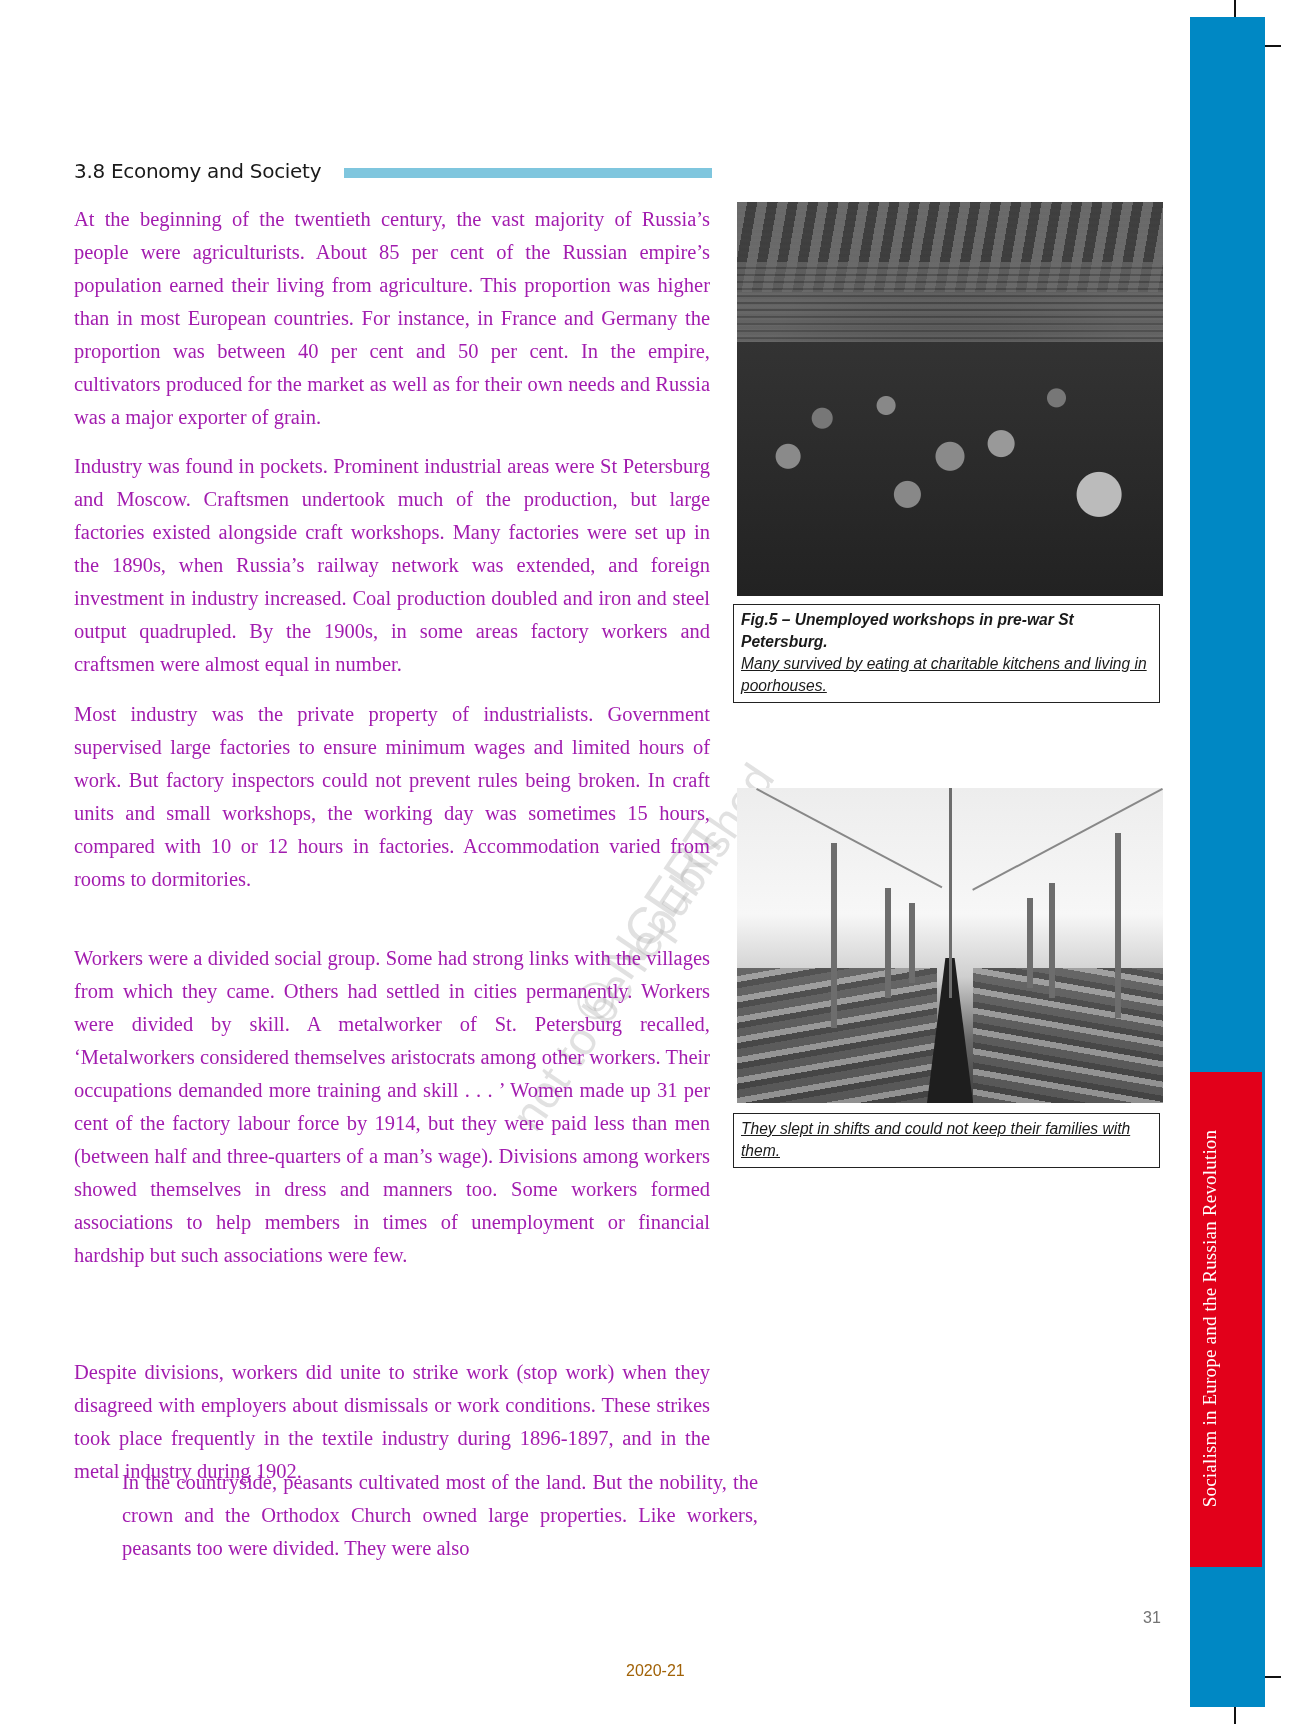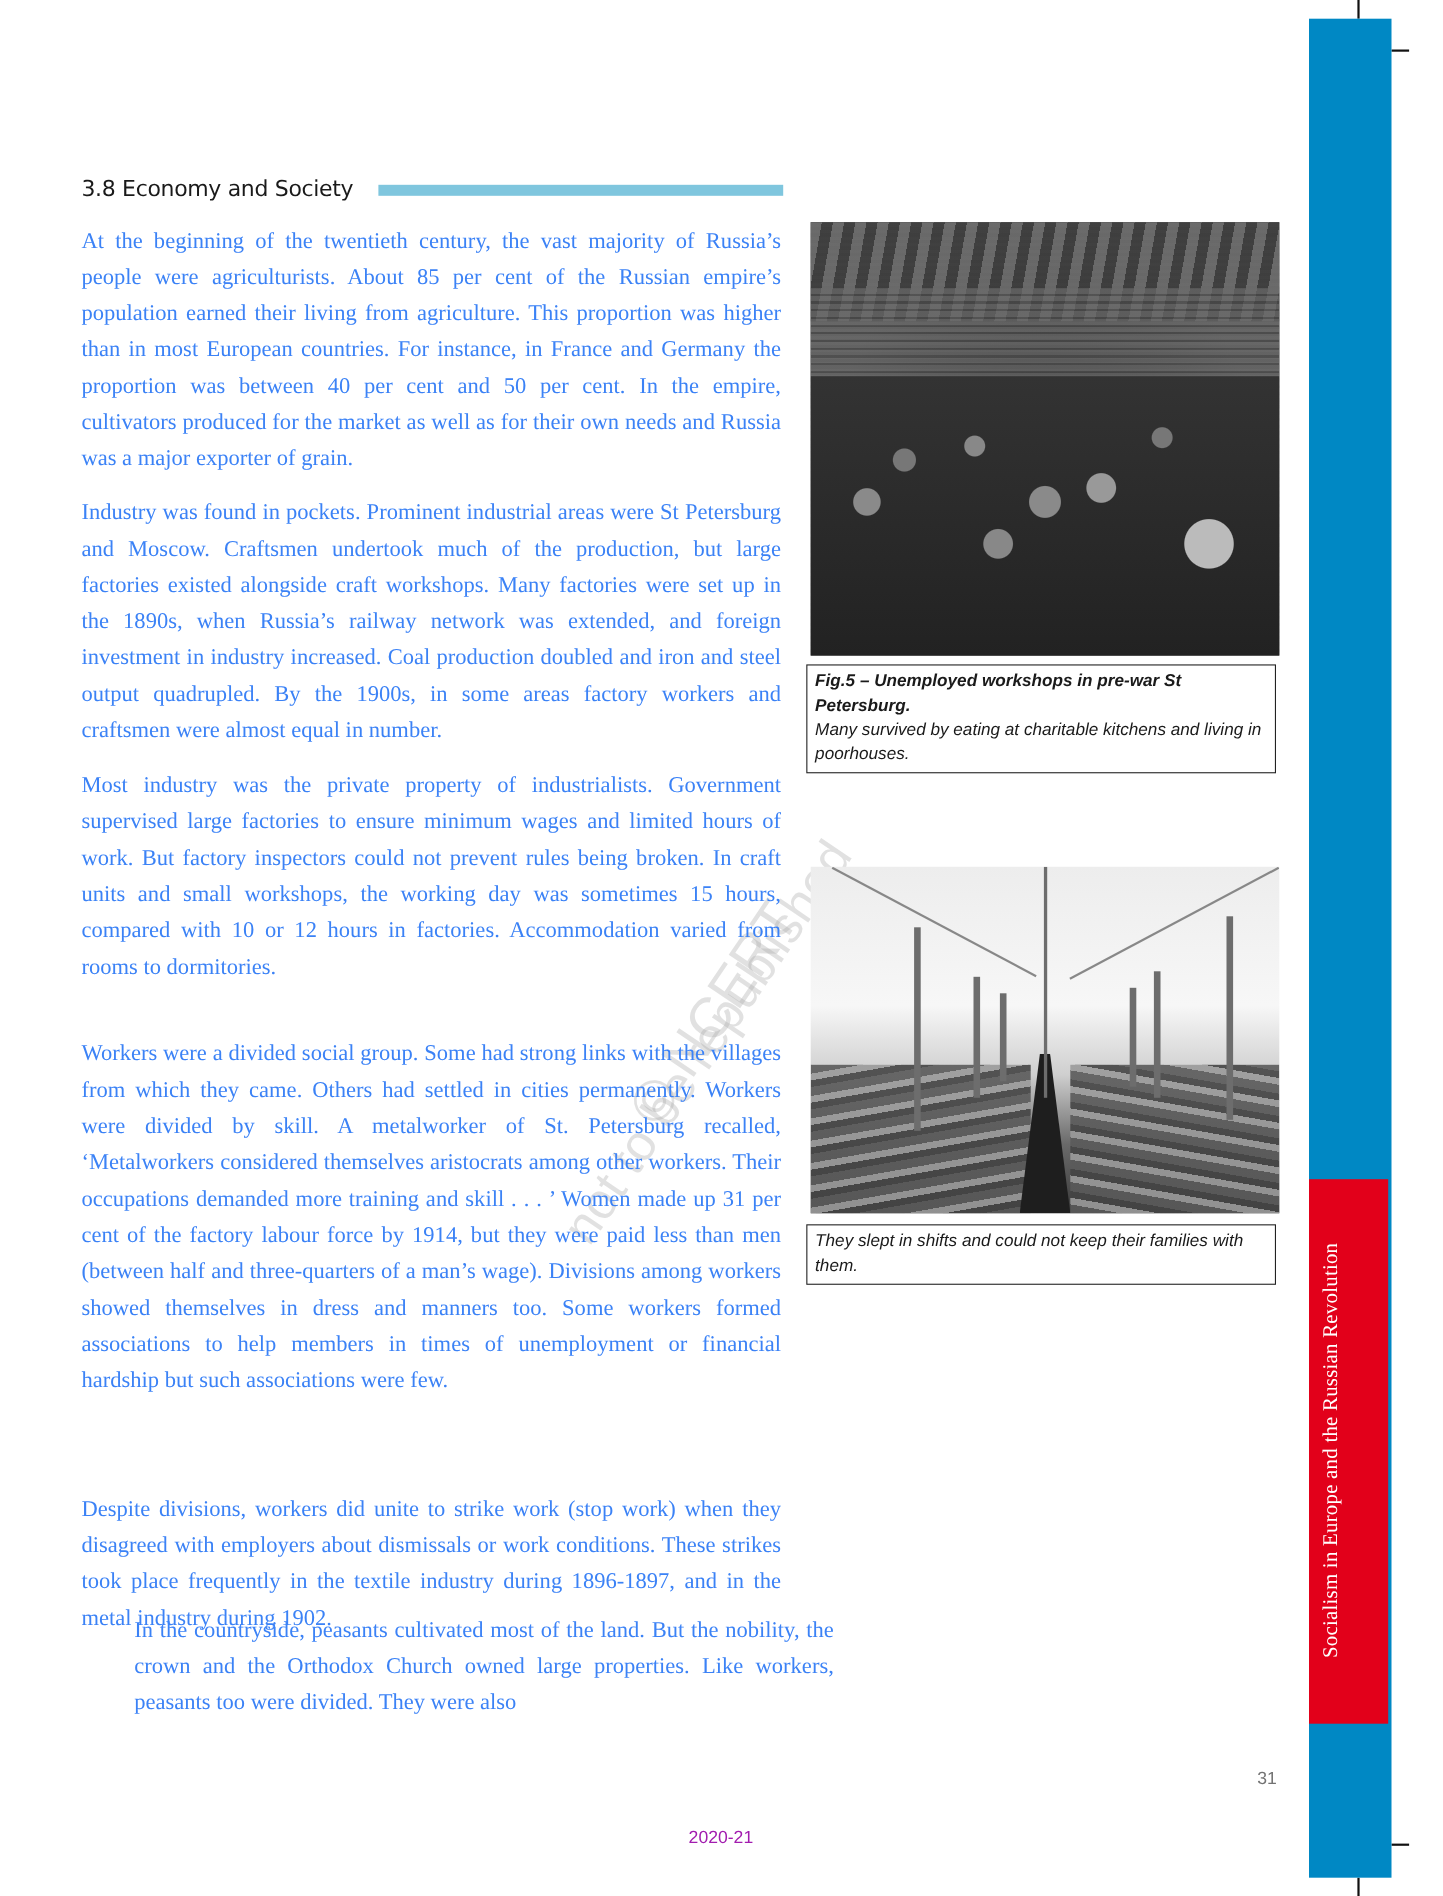--- a/index.html
+++ b/index.html
@@ -21,21 +21,21 @@
     .section-heading {
       position: absolute; left: 74px; top: 156px;
       font-family: "DejaVu Sans", sans-serif; font-size: 20px; color: #1a1a1a;
       margin: 0; font-weight: normal; line-height: 30px; letter-spacing: -0.3px;
     }
     .heading-rule { position: absolute; left: 344px; top: 168px; width: 368px; height: 10px; background: #7fc6de; }
 
     .body-col { position: absolute; left: 74px; width: 636px; }
     .para {
       margin: 0; font-family: "Liberation Serif", serif; font-size: 20.5px; line-height: 33px;
-      color: #3b82f6; text-align: justify; text-align-last: left; hyphens: none;
+      color: #a21caf; text-align: justify; text-align-last: left; hyphens: none;
     }
 
     .photo { position: absolute; left: 737px; width: 426px; overflow: hidden; }
     .photo-canteen {
       top: 202px; height: 394px;
       background:
         repeating-linear-gradient(0deg, rgba(255,255,255,0.05) 0 3px, rgba(0,0,0,0.05) 3px 6px),
         radial-gradient(ellipse at 50% 72%, #2a2a2a 0%, #3a3a3a 40%, #555 70%),
         linear-gradient(180deg, #5a5a5a 0%, #444 30%, #2e2e2e 100%);
     }
@@ -68,33 +68,33 @@
       background: repeating-linear-gradient(10deg, #5a5a5a 0 8px, #9a9a9a 8px 14px, #444 14px 20px); opacity: 0.9; }
     .photo-dorm .beam { position: absolute; top: 0; height: 2px; background: #888; }
 
     .caption {
       position: absolute; left: 733px; width: 412px;
       border: 1.5px solid #222; padding: 4px 6px 5px 7px;
       font-family: "Liberation Sans", sans-serif; font-size: 15.6px; line-height: 22px; color: #1a1a1a;
       font-style: italic;
     }
     .caption .cap-title { font-weight: bold; display: block; }
-    .caption .cap-desc { display: block; }
+    .caption .cap-desc { display: block; text-decoration: underline; }
     .caption-fig5 { top: 604px; }
     .caption-fig6 { top: 1113px; }
 
     .watermark {
       position: absolute; font-family: "Liberation Sans", sans-serif; color: rgba(170,170,170,0.35);
       white-space: nowrap; transform-origin: 0 0; transform: rotate(-56deg);
     }
     .wm-1 { left: 560px; top: 1000px; font-size: 52px; }
     .wm-2 { left: 500px; top: 1110px; font-size: 46px; }
 
     .page-number { position: absolute; left: 1143px; top: 1609px; font-family: "Liberation Sans", sans-serif; font-size: 16px; color: #737373; }
-    .footer-year { position: absolute; left: 626px; top: 1662px; font-family: "Liberation Sans", sans-serif; font-size: 16px; color: #a21caf; }
+    .footer-year { position: absolute; left: 626px; top: 1662px; font-family: "Liberation Sans", sans-serif; font-size: 16px; color: #a16207; }
   </style>
 </head>
 <body>
 
 <div class="crop-v" style="left:1234px; top:0; height:17px;"></div>
 <div class="crop-h" style="left:1265px; top:45px; width:16px;"></div>
 <div class="crop-h" style="left:1265px; top:1676px; width:16px;"></div>
 <div class="crop-v" style="left:1234px; top:1707px; height:17px;"></div>
 
 <div class="side-bar-blue"></div>

